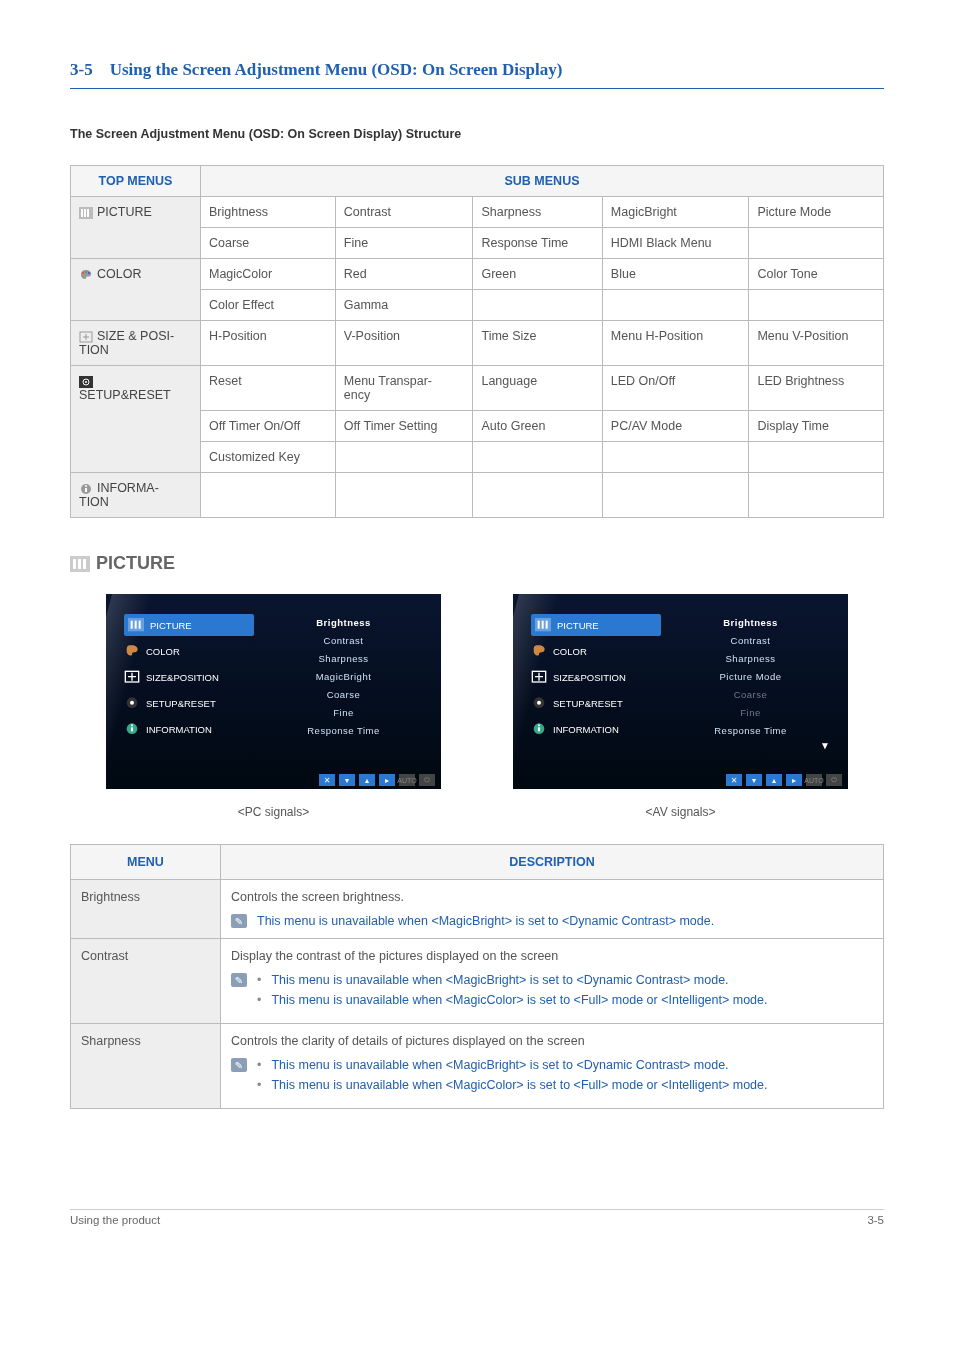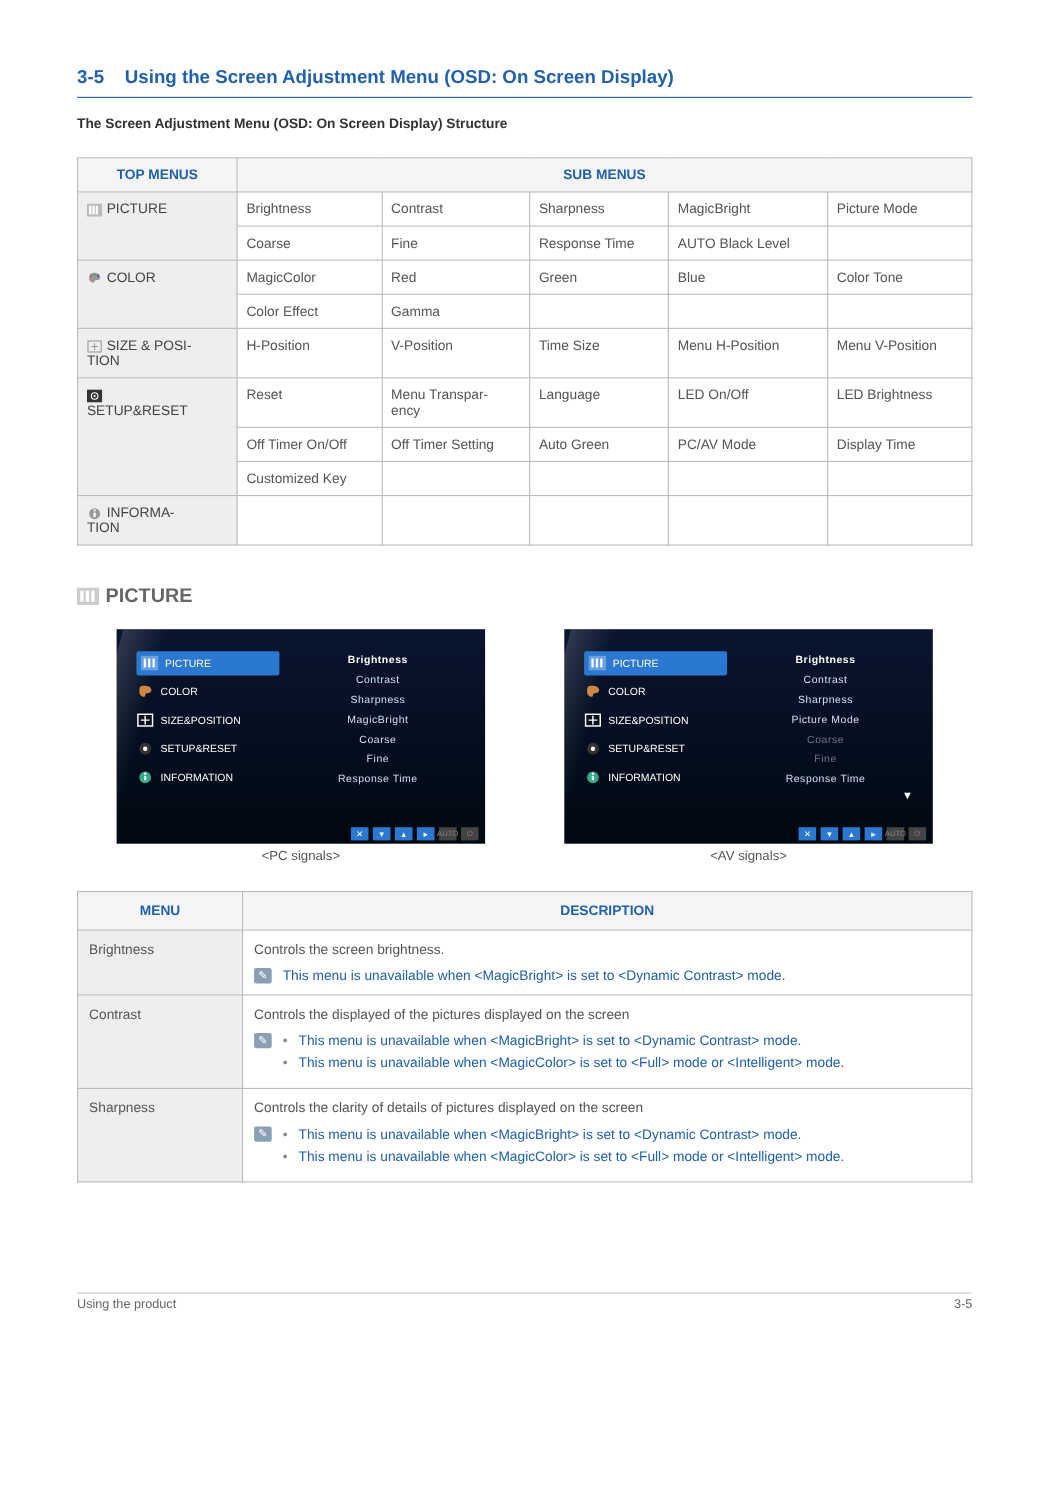--- a/index.html
+++ b/index.html
@@ -10,21 +10,22 @@
     background: #fff;
     width: 954px;
     padding: 60px 70px 40px 70px;
   }
   .section-title {
     color: #2060b0;
     font-size: 17px;
     font-weight: bold;
     border-bottom: 1px solid #2060b0;
     padding-bottom: 8px;
-    margin-bottom: 16px;
+    margin-bottom: 38px;
+    font-family: Liberation Serif, serif;
   }
   .sub-head {
     font-weight: bold;
     color: #333;
     margin-bottom: 24px;
     font-size: 12.5px;
   }
   table.top {
     border-collapse: collapse;
     width: 100%;
@@ -125,21 +126,21 @@
     padding: 0 6px;
     gap: 4px;
   }
   .shot-footer .btn {
     width: 16px; height: 12px;
     background: #2a78d0;
     display: inline-flex; align-items: center; justify-content: center;
     color: #fff; font-size: 8px;
   }
   .shot-footer .btn.dim { background: #444; color: #888; font-size: 7px; }
-  .shot-caption { font-size: 12px; color: #555; margin-top: 4px; }
+  .shot-caption { font-size: 12px; color: #555; margin-top: 16px; }
   table.desc {
     border-collapse: collapse;
     width: 100%;
     margin-top: 25px;
     padding-left: 30px;
   }
   table.desc th, table.desc td {
     border: 1px solid #bbb;
     padding: 10px 10px;
     font-size: 12.5px;
@@ -181,21 +182,21 @@
 <div class="section-title">
   <span>3-5</span>&nbsp;&nbsp;&nbsp;
   <span>Using the Screen Adjustment Menu (OSD: On Screen Display)</span>
 </div>
 
 <div class="sub-head">The Screen Adjustment Menu (OSD: On Screen Display) Structure</div>
 
 <table class="top">
   <tbody>
       <tr>
-    <th style="width:145px">TOP MENUS</th>
+    <th style="width:130px">TOP MENUS</th>
     <th colspan="5">SUB MENUS</th>
   </tr>
 
   <tr>
     <td class="menu-col" rowspan="2">
       <span class="menu-icon">
         <svg viewBox="0 0 14 12">
               <rect x="0" y="0" width="14" height="12" fill="#bbb"></rect>
               <rect x="2" y="2" width="2" height="8" fill="#fff"></rect>
               <rect x="5" y="2" width="2" height="8" fill="#fff"></rect>
@@ -206,21 +207,21 @@
     <td>Brightness</td>
     <td>Contrast</td>
     <td>Sharpness</td>
     <td>MagicBright</td>
     <td>Picture Mode</td>
   </tr>
   <tr>
     <td>Coarse</td>
     <td>Fine</td>
     <td>Response Time</td>
-    <td>AUTO Black Level</td>
+    <td>HDMI Black Menu</td>
     <td></td>
   </tr>
 
   <tr>
     <td class="menu-col" rowspan="2">
       <span class="menu-icon">
         <svg viewBox="0 0 14 12">
               <path d="M7 1c3 0 6 2 5 5-1 3-5 0-5 3 0 2-5 1-5-3s2-5 5-5z" fill="#999"></path>
               <circle cx="4" cy="4" r="1" fill="#e44"></circle>
               <circle cx="7" cy="3" r="1" fill="#4a4"></circle>
@@ -485,21 +486,21 @@
       <div class="note-block">
         <span class="note-icon">✎</span>
         <span class="note-text">This menu is unavailable when &lt;MagicBright&gt; is set to &lt;Dynamic Contrast&gt; mode.</span>
       </div>
     </td>
   </tr>
 
   <tr>
     <td class="mcol">Contrast</td>
     <td>
-      <div>Controls the displayed of the pictures displayed on the screen</div>
+      <div>Display the contrast of the pictures displayed on the screen</div>
       <div class="note-block">
         <span class="note-icon">✎</span>
         <div class="note-list">
           <div class="li">
                 <span class="bullet">•</span>
                 <span>This menu is unavailable when &lt;MagicBright&gt; is set to &lt;Dynamic Contrast&gt; mode.</span>
               </div>
           <div class="li">
                 <span class="bullet">•</span>
                 <span>This menu is unavailable when &lt;MagicColor&gt; is set to &lt;Full&gt; mode or &lt;Intelligent&gt; mode.</span>

